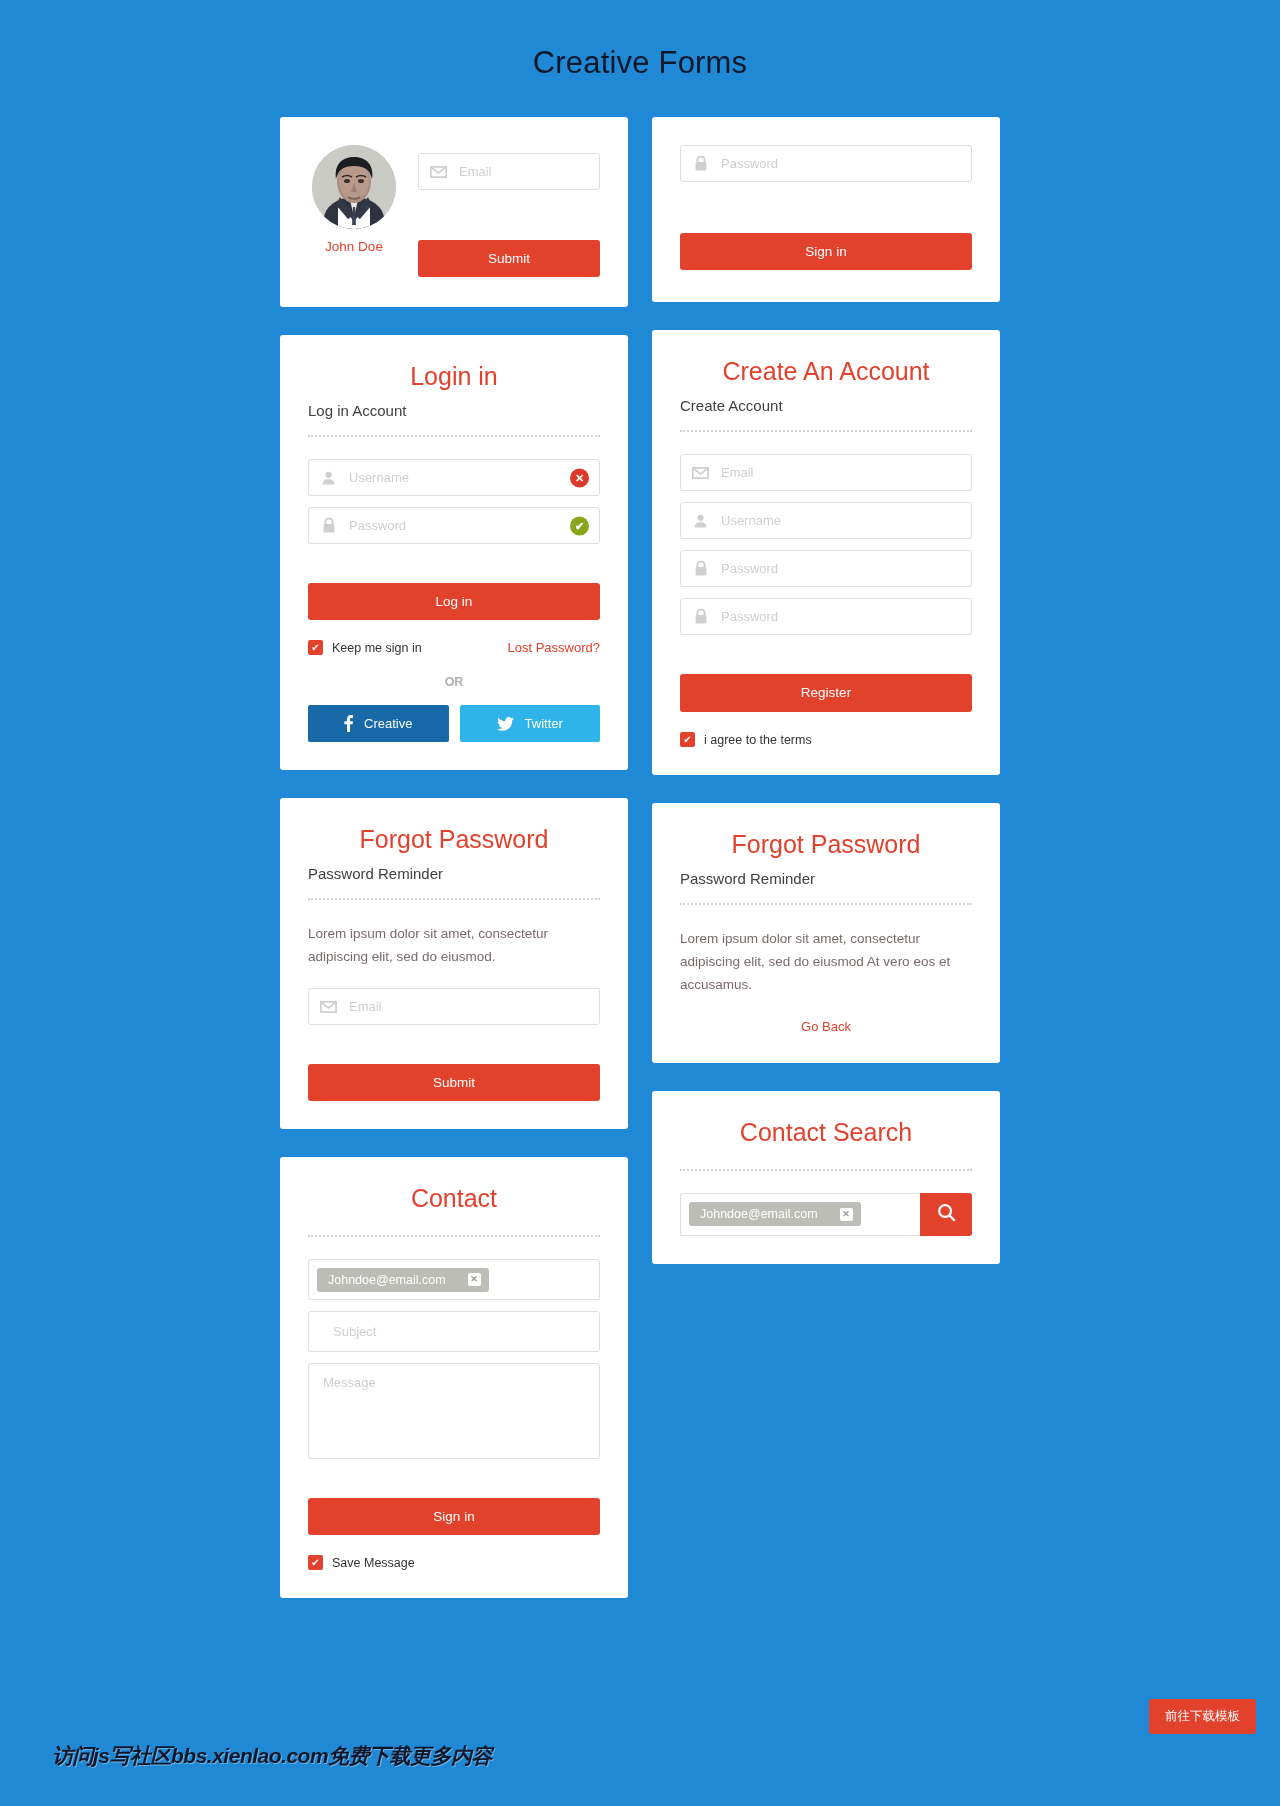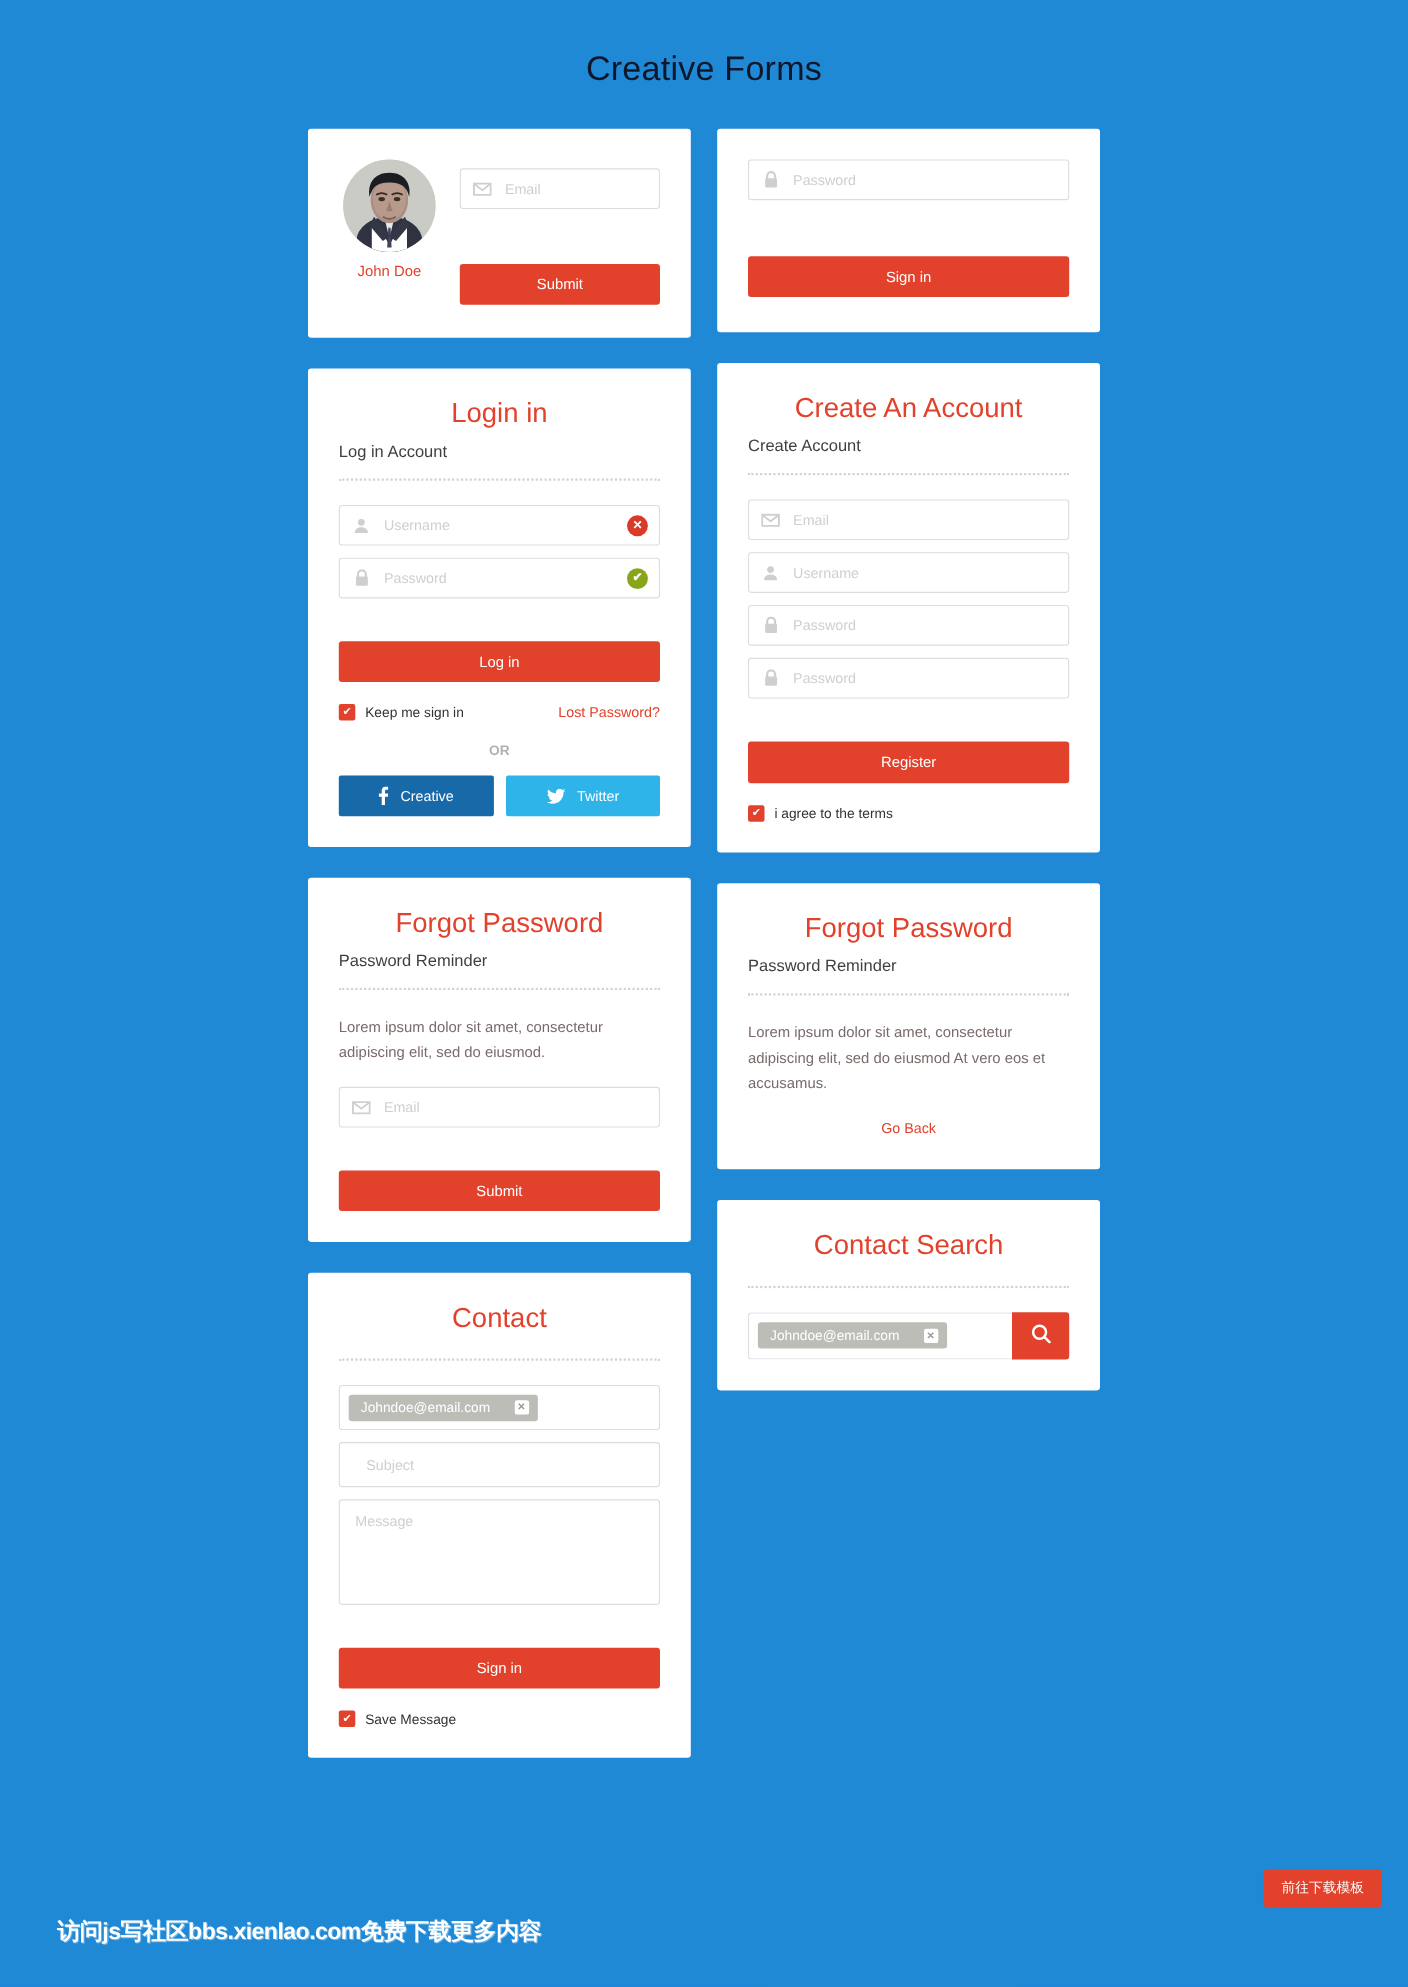--- a/index.html
+++ b/index.html
@@ -160,22 +160,22 @@
   .search-row .chip-box { flex: 1; border-radius: 3px 0 0 3px; border-right: none; }
   .search-btn {
     width: 52px; background: #e2412c; border: none; border-radius: 0 3px 3px 0;
     display: flex; align-items: center; justify-content: center; cursor: pointer;
   }
   .search-btn svg { stroke: #fff; fill: none; stroke-width: 2.4; }
 
   
   .watermark {
     position: absolute; left: 52px; bottom: 36px;
-    color: #ffffff; font-size: 21px; font-weight: bold;
-    letter-spacing: -0.5px;
+    color: #0f172a; font-size: 21px; font-weight: bold;
+    font-style: italic; letter-spacing: -0.5px;
     text-shadow: 1px 1px 0 rgba(255,255,255,0.35);
     white-space: nowrap;
   }
   .dl-btn {
     position: absolute; right: 24px; bottom: 72px;
     background: #e2412c; color: #ffffff; font-size: 12.5px;
     padding: 9px 16px; border-radius: 3px; border: none; cursor: pointer;
     font-family: "Liberation Sans", sans-serif;
   }
 

